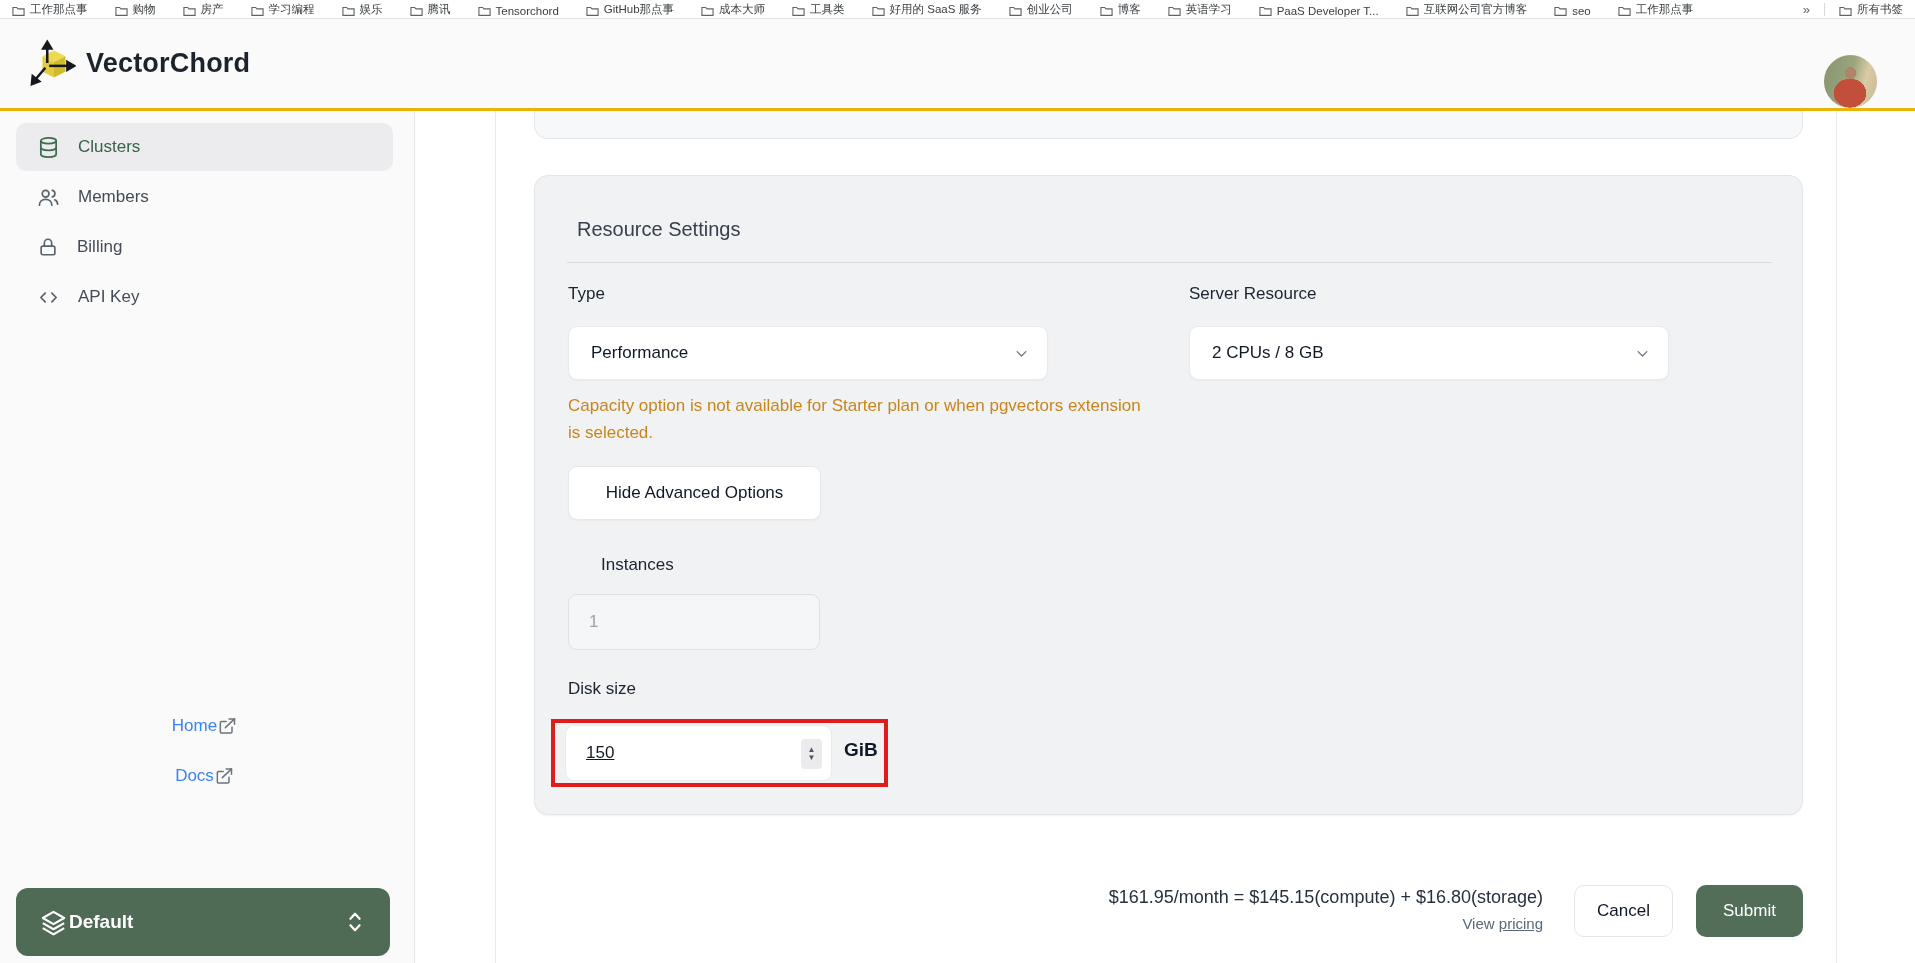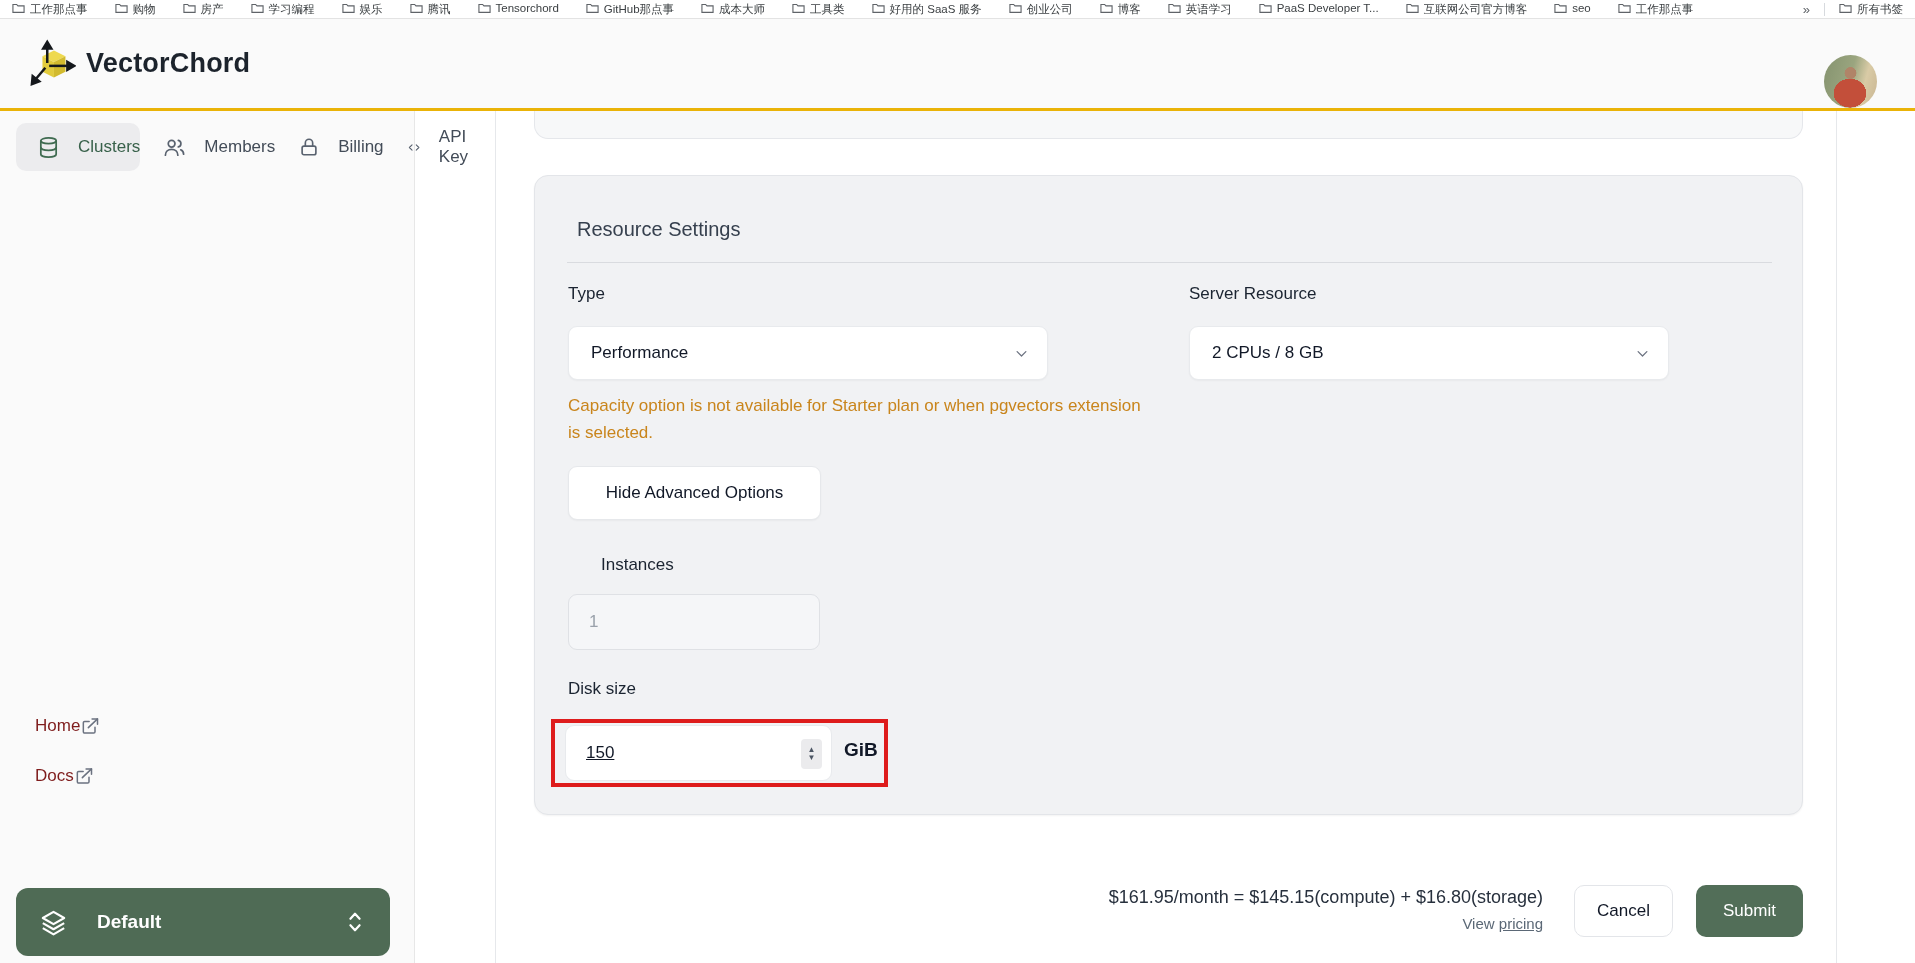--- a/index.html
+++ b/index.html
@@ -9,21 +9,21 @@
     font-family:"Liberation Sans", sans-serif; color:#1f2937;
   }
 
   
   .bookmarks-bar {
     position:absolute; left:0; top:0; width:1915px; height:19px;
     background:#ffffff; border-bottom:1px solid #e3e3e3;
     display:flex; align-items:center; padding:0 12px; gap:27px;
     font-size:11.5px; color:#3c4043; white-space:nowrap;
   }
-  .bm-item { display:flex; align-items:flex-start; gap:5px; cursor:pointer; }
+  .bm-item { display:flex; align-items:flex-end; gap:5px; cursor:pointer; }
   .bm-item svg { flex:none; }
   .bm-right { margin-left:auto; display:flex; align-items:center; gap:14px; }
   .bm-chevron { font-size:13px; color:#5f6368; }
   .bm-sep { width:1px; height:13px; background:#d7dade; }
 
   
   .app-header {
     position:absolute; left:0; top:19px; width:1915px; height:92px;
     background:#fafafa; border-bottom:3px solid #eab308;
   }
@@ -36,40 +36,40 @@
       radial-gradient(ellipse 34% 30% at 49% 72%, #c34f3a 0 90%, rgba(0,0,0,0) 91%),
       linear-gradient(105deg, #85936f 0%, #9aa57f 48%, #d9cba6 72%, #c9b592 100%);
     cursor:pointer;
   }
 
   
   .sidebar {
     position:absolute; left:0; top:111px; width:415px; height:852px;
     background:#fafafa; border-right:1px solid #e7e7e7;
   }
-  .nav { position:absolute; left:16px; top:12px; width:377px; display:flex; gap:2px; }
+  .nav { position:absolute; left:16px; top:12px; width:377px; display:flex; flex-direction:column; gap:2px; }
   .nav-item {
     height:48px; border-radius:10px; display:flex; align-items:center;
     padding-left:21px; gap:18px; cursor:pointer; color:#434c58; font-size:17px;
   }
   .nav-item svg { stroke:#59626f; }
   .nav-item.active { background:#ececee; color:#38614a; }
   .nav-item.active svg { stroke:#3f6b50; }
 
   .side-links { position:absolute; left:0; top:590px; width:415px; }
   .side-link {
-    height:50px; display:flex; align-items:center; justify-content:flex-start;
-    padding:0 41px 0 35px; font-size:17px; color:#7f1d1d; cursor:pointer;
+    height:50px; display:flex; align-items:center; justify-content:center;
+    padding:0 41px 0 35px; font-size:17px; color:#3b82f6; cursor:pointer;
   }
   .side-link svg { stroke:#6b7280; }
 
   .project-switcher {
     position:absolute; left:16px; top:777px; width:374px; height:68px;
     background:#4f6b55; border-radius:12px; color:#ffffff;
-    display:flex; align-items:center; padding:0 24px; gap:30px; cursor:pointer;
+    display:flex; align-items:center; padding:0 24px; gap:2px; cursor:pointer;
   }
   .project-switcher .ps-label { font-size:19px; font-weight:700; }
   .project-switcher .ps-chevrons { margin-left:auto; display:flex; }
 
   
   .main-panel {
     position:absolute; left:495px; top:111px; width:1342px; height:852px;
     background:#ffffff; border-left:1px solid #e6e8eb; border-right:1px solid #e6e8eb;
   }
   .partial-card {

